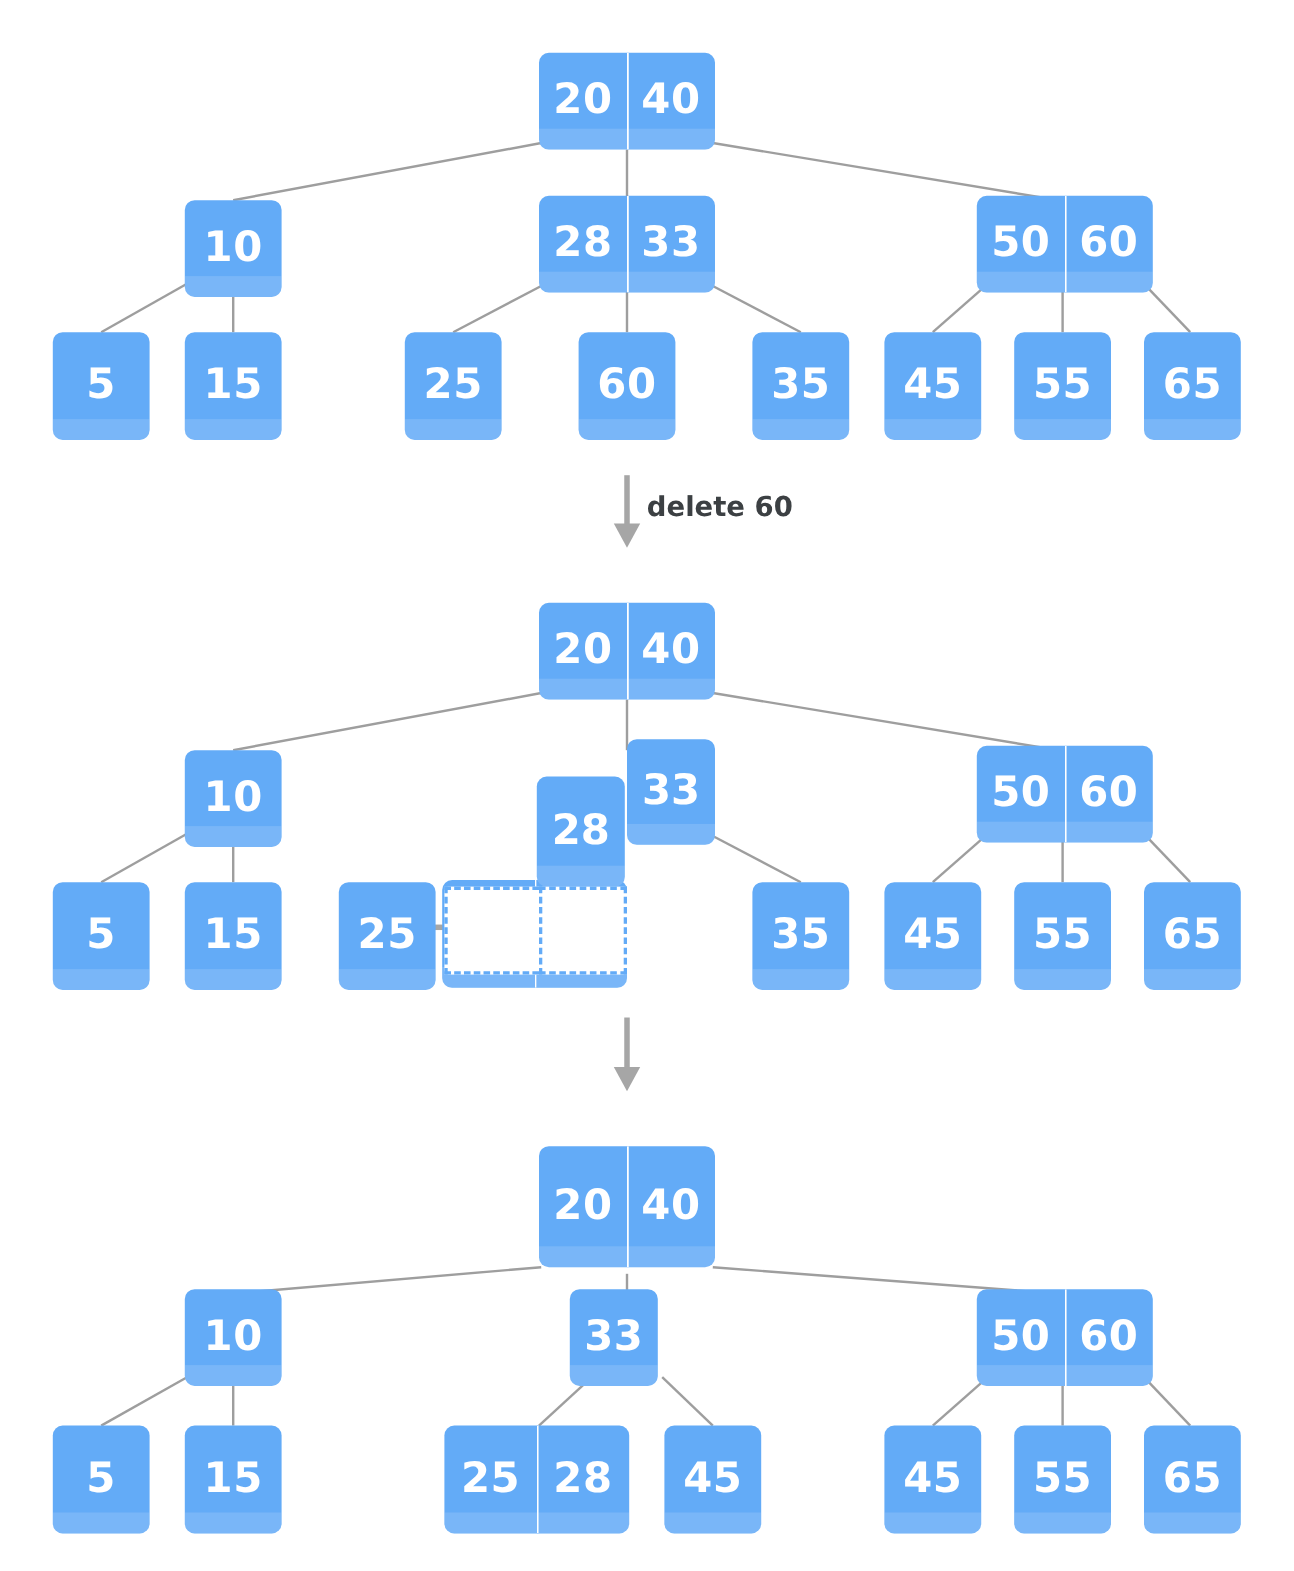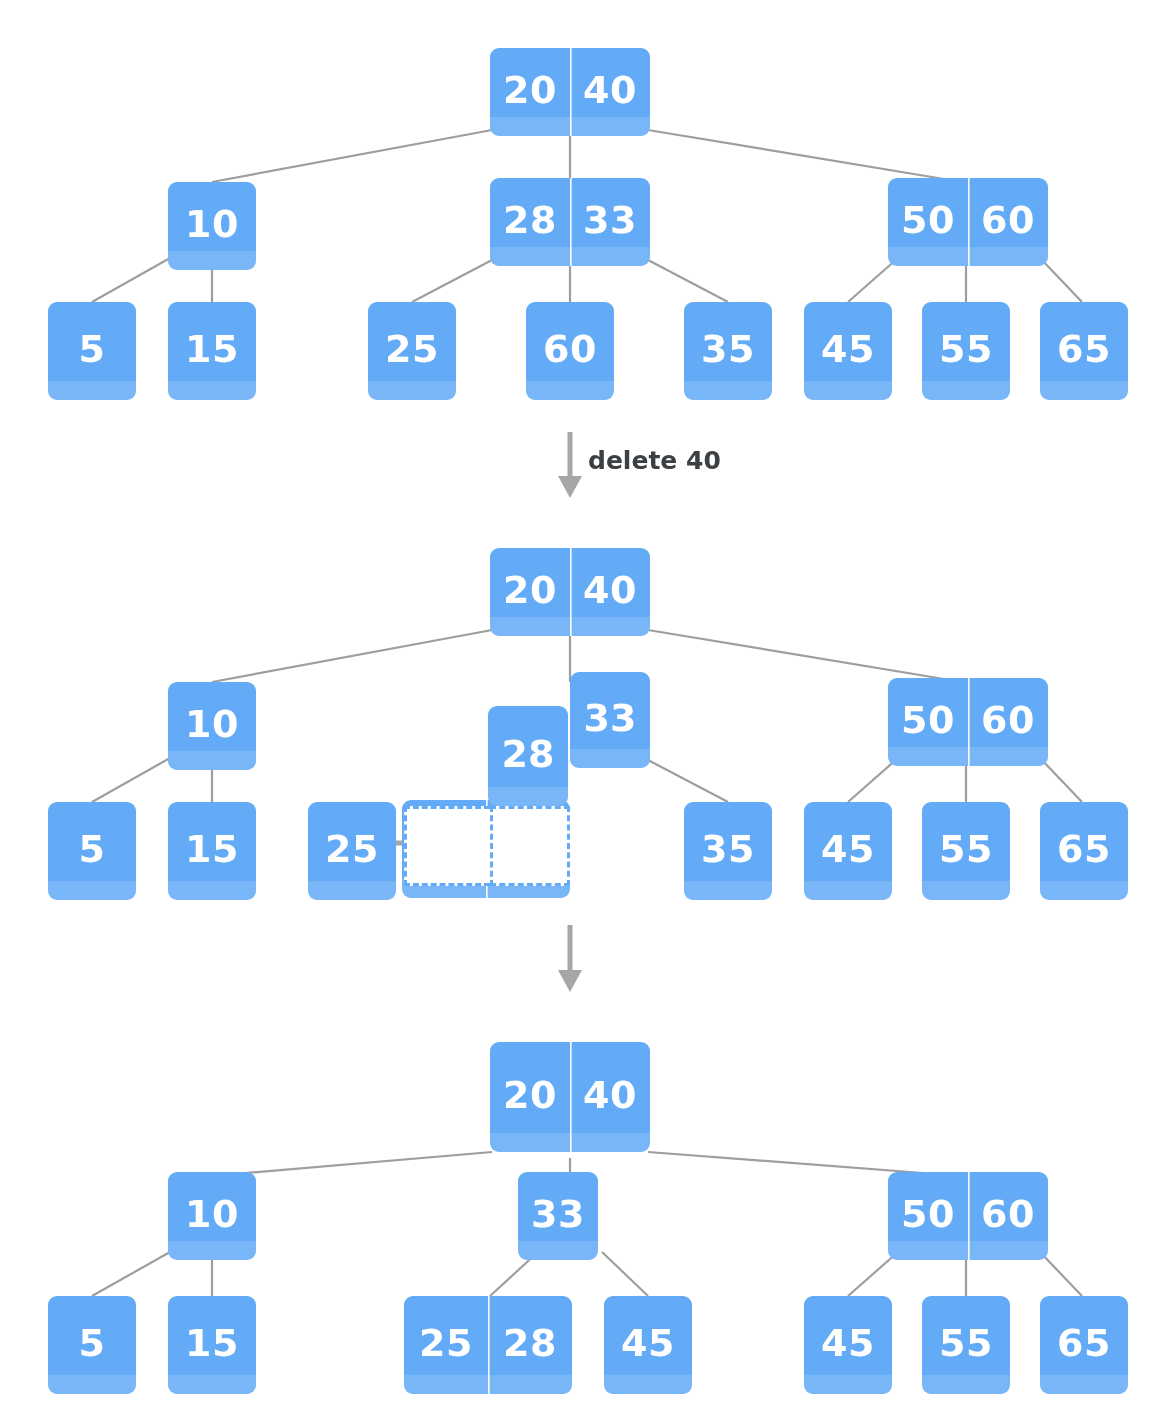--- a/index.html
+++ b/index.html
@@ -193,21 +193,21 @@
   <div class="node" style="left:804px;top:302px;width:88px;height:98px;">
     <div class="cell" style="width:88px;">45</div>
   </div>
   <div class="node" style="left:922px;top:302px;width:88px;height:98px;">
     <div class="cell" style="width:88px;">55</div>
   </div>
   <div class="node" style="left:1040px;top:302px;width:88px;height:98px;">
     <div class="cell" style="width:88px;">65</div>
   </div>
 
-  <div class="steplabel" style="left:588px;top:446px;">delete 40</div>
+  <div class="steplabel" style="left:588px;top:446px;">delete 60</div>
 
   <div class="node" style="left:490px;top:548px;width:160px;height:88px;">
     <div class="cell" style="width:80px;">20</div>
     <div class="cell" style="width:80px;">40</div>
   </div>
 
   <div class="node" style="left:168px;top:682px;width:88px;height:88px;">
     <div class="cell" style="width:88px;">10</div>
   </div>
 

